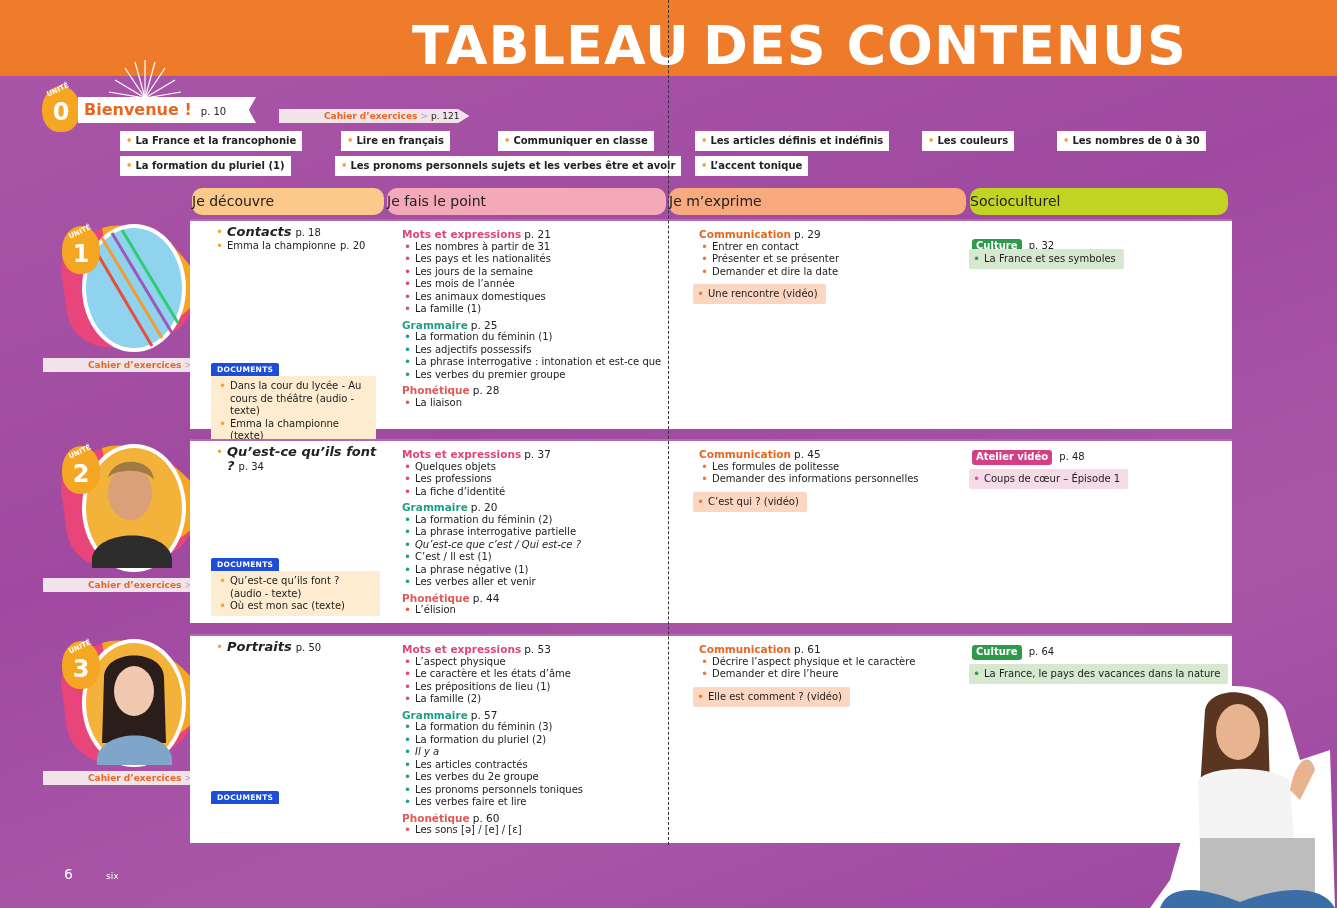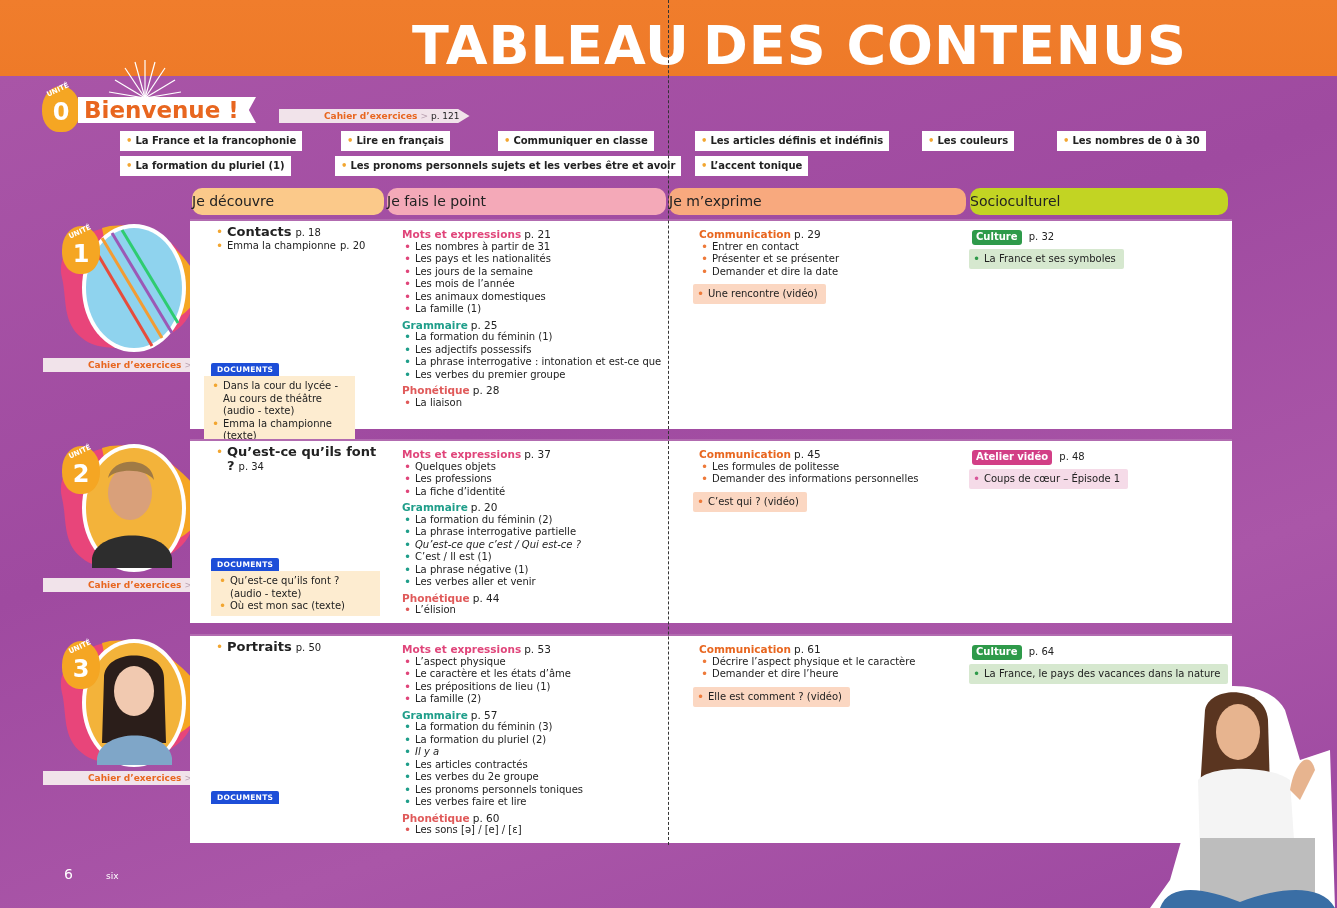--- a/index.html
+++ b/index.html
@@ -37,21 +37,21 @@
     color: #fff; font-weight: bold; font-size: 24px; text-align: center; line-height: 52px;
   }
   .u0-badge .unite {
     position: absolute; top: -1px; left: 4px; font-size: 7px; line-height: 10px; transform: rotate(-25deg);
   }
   .u0-title {
     position: absolute; left: 78px; top: 97px; height: 26px; width: 178px;
     background: #fff; padding-left: 6px;
     clip-path: polygon(0 0, 100% 0, 96% 50%, 100% 100%, 0 100%);
   }
-  .u0-title .name { color: #e8661f; font-weight: bold; font-size: 23px; line-height: 26px; text-align: right; }
+  .u0-title .name { color: #e8661f; font-weight: bold; font-size: 16px; line-height: 26px; text-align: right; }
   .u0-title .page { font-size: 10px; margin-left: 4px; }
   .burst { position: absolute; left: 105px; top: 58px; }
 
   .cahier {
     position: absolute; height: 14px; background: #f1e3ea;
     font-size: 9px; line-height: 14px; padding: 0 10px 0 5px; white-space: nowrap;
     clip-path: polygon(0 0, 94% 0, 100% 50%, 94% 100%, 0 100%);
   }
   .cahier .lbl { color: #e8661f; font-weight: bold; margin-left: 40px; }
   .cahier .arr { color: #b9a0b0; margin: 0 3px; }
@@ -79,21 +79,21 @@
   .bl li { position: relative; padding-left: 13px; }
   .bl li::before { content: "•"; position: absolute; left: 2px; font-size: 12px; }
   .bl.orange li::before { color: #f2a630; }
   .bl.pink li::before { color: #e0457a; }
   .bl.teal li::before { color: #1f9e8a; }
   .bl.red li::before { color: #e05a5a; }
   .bl.coral li::before { color: #ee7a3a; }
   .bl.green li::before { color: #2e9a4a; }
   .bl.magenta li::before { color: #d9569a; }
 
-  .lesson-main { font-size: 13px; font-weight: bold; }
+  .lesson-main { font-size: 13px; font-weight: bold; font-style: italic; }
   .pg-small { font-size: 10px; font-weight: normal; margin-left: 4px; }
 
   .sec-title { font-weight: bold; font-size: 10.5px; margin-top: 3px; }
   .sec-title .pg { color: #222; font-weight: normal; margin-left: 3px; }
   .c-mots { color: #e0457a; }
   .c-gram { color: #1f9e8a; }
   .c-phon { color: #e05a5a; }
   .c-comm { color: #e8661f; }
 
   .docs-tag {
@@ -204,21 +204,21 @@
 </div>
 
 <div class="row" style="top:219px;height:210px;">
   <div class="cell" style="left:24px;top:5px;width:170px;">
     <ul class="bl orange">
       <li><span class="lesson-main">Contacts</span><span class="pg-small">p. 18</span></li>
       <li><span>Emma la championne</span><span class="pg-small">p. 20</span></li>
     </ul>
   </div>
   <div class="docs-tag" style="left:21px;top:142px;">DOCUMENTS</div>
-  <div class="docs-box" style="left:14px;top:155px;width:151px;">
+  <div class="docs-box" style="left:21px;top:155px;width:165px;">
     <ul class="bl orange">
       <li>Dans la cour du lycée - Au cours de théâtre (audio - texte)</li>
       <li>Emma la championne (texte)</li>
     </ul>
   </div>
 
   <div class="cell" style="left:212px;top:4px;width:264px;">
     <div class="sec-title c-mots"><span>Mots et expressions</span><span class="pg">p. 21</span></div>
     <ul class="bl pink">
       <li>Les nombres à partir de 31</li>
@@ -248,21 +248,21 @@
       <li>Présenter et se présenter</li>
       <li>Demander et dire la date</li>
     </ul>
   </div>
   <div class="video-box" style="left:503px;top:63px;">
     <ul class="bl coral">
         <li>Une rencontre (vidéo)</li>
       </ul>
   </div>
 
-  <div class="cell" style="left:782px;top:9px;width:250px;">
+  <div class="cell" style="left:782px;top:18px;width:250px;">
     <span class="socio-tag" style="background:#2e9a4a;">Culture</span>
     <span class="pg-small">p. 32</span>
   </div>
   <div class="socio-box" style="left:779px;top:28px;background:#d6e8cf;">
     <ul class="bl green">
         <li>La France et ses symboles</li>
       </ul>
   </div>
 </div>
 

